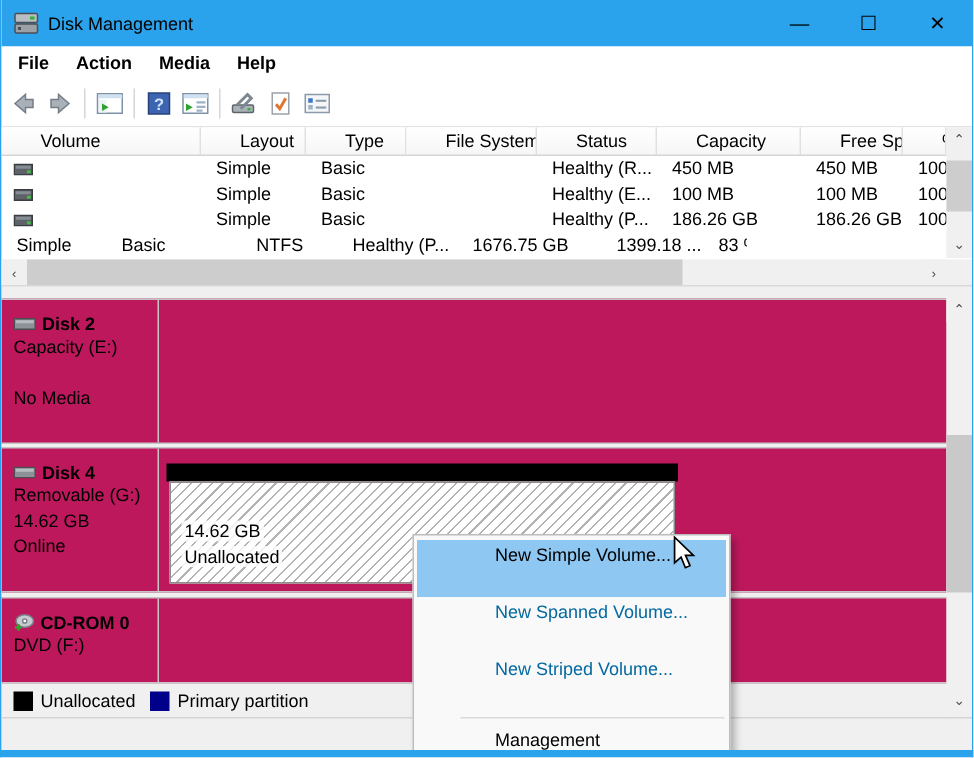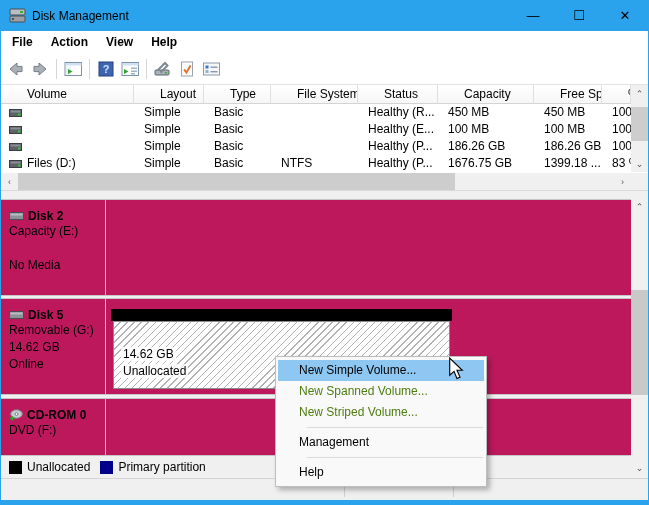--- a/index.html
+++ b/index.html
@@ -35,21 +35,21 @@
   .tbtn:first-child { margin-left:3px; }
   .tsep { width:1px; height:20px; background:#d6d6d6; margin:0 4px; }
 
   
   .listarea { position:absolute; top:85px; left:0; width:647px; height:105px; background:#fff; }
   .lv-header { display:flex; height:19px; }
   .hcell { background:linear-gradient(#ffffff,#f6f6f6); border-right:1px solid #e0e0e0;
     border-bottom:1px solid #d4d4d4; padding-left:26px; line-height:18px; white-space:nowrap; overflow:hidden; }
   .lv-row { display:flex; height:17px; }
   .cell { padding-left:10px; line-height:17px; white-space:nowrap; overflow:hidden; }
-  .c0{width:133px;} .c1{width:70px;} .c2{width:67px;} .c3{width:87px;}
+  .c0{width:133px;} .c1{width:70px;} .c2{width:67px;} .c3{width:87px;text-align:center;}
   .c4{width:80px;} .c5{width:96px;} .c6{width:68px;} .c7{width:29px;}
   .vol-cell { display:flex; align-items:center; padding-left:8px; }
   .vol-cell svg { margin-right:5px; flex:none; }
 
   .lv-vscroll { position:absolute; top:0; right:0; width:17px; height:87px; background:#f0f0f0; }
   .lv-hscroll { position:absolute; top:88px; left:0; width:630px; height:17px; background:#f0f0f0; display:flex; }
   .lv-corner  { position:absolute; top:88px; right:0; width:17px; height:17px; background:#f0f0f0; }
   .sb-arrow { width:17px; height:17px; display:flex; align-items:center; justify-content:center;
     color:#505050; font-size:9px; background:#f0f0f0; flex:none; }
   .sb-thumb-h { width:437px; height:17px; background:#cdcdcd; flex:none; }
@@ -100,23 +100,23 @@
 
   
   .statusbar { position:absolute; top:478px; left:0; width:647px; height:22px;
     background:#f0f0f0; border-top:1px solid #d4d4d4; }
   .status-div { position:absolute; top:4px; width:1px; height:14px; background:#d0d0d0; }
 
   
   .context-menu { position:absolute; left:274px; top:356px; width:212px; z-index:100;
     background:#f9f9f9; border:1px solid #bdbdbd; padding:3px 0;
     box-shadow:3px 3px 5px rgba(0,0,0,0.28); }
-  .cm-item { height:21px; line-height:21px; padding-left:21px; margin:0 2px; white-space:nowrap; }
+  .cm-item { height:38px; line-height:21px; padding-left:52px; margin:0 2px; white-space:nowrap; }
   .cm-item.highlighted { background:#8ec7f2; }
-  .cm-item.disabled { color:#4d7c0f; }
+  .cm-item.disabled { color:#0369a1; }
   .cm-sep { height:1px; background:#dadada; margin:4px 3px 4px 31px; }
 
   .cursor-svg { position:absolute; left:447px; top:357px; z-index:101; }
 </style>
 </head>
 <body>
 
 <div id="win">
 
   <div class="titlebar">
@@ -132,21 +132,21 @@
     <div class="caption-btns">
       <div class="cap">—</div>
       <div class="cap">☐</div>
       <div class="cap">✕</div>
     </div>
   </div>
 
   <div class="menubar">
     <span class="menu-item">File</span>
     <span class="menu-item">Action</span>
-    <span class="menu-item">View</span>
+    <span class="menu-item">Media</span>
     <span class="menu-item">Help</span>
   </div>
 
   <div class="toolbar">
     <span class="tbtn">
       <svg width="18" height="18" viewBox="0 0 18 18">
         <path d="M3 9 L10 3 L10 6.4 L15 6.4 L15 11.6 L10 11.6 L10 15 Z" fill="#a9b0b8" stroke="#747e88"></path>
       </svg>
     </span>
     <span class="tbtn">
@@ -265,28 +265,20 @@
       <div class="cell c1">Simple</div>
       <div class="cell c2">Basic</div>
       <div class="cell c3"></div>
       <div class="cell c4">Healthy (P...</div>
       <div class="cell c5">186.26 GB</div>
       <div class="cell c6">186.26 GB</div>
       <div class="cell c7">100</div>
     </div>
 
     <div class="lv-row">
-      <div class="cell c0 vol-cell">
-        <svg width="13" height="8" viewBox="0 0 13 8">
-          <rect x="0.5" y="0.5" width="12" height="7" fill="#5d6268" stroke="#3a3e42"></rect>
-          <rect x="1.5" y="1.5" width="10" height="2" fill="#868d94"></rect>
-          <rect x="9" y="4.5" width="2.5" height="2" fill="#3fc03f"></rect>
-        </svg>
-        <span>Files (D:)</span>
-      </div>
       <div class="cell c1">Simple</div>
       <div class="cell c2">Basic</div>
       <div class="cell c3">NTFS</div>
       <div class="cell c4">Healthy (P...</div>
       <div class="cell c5">1676.75 GB</div>
       <div class="cell c6">1399.18 ...</div>
       <div class="cell c7">83 %</div>
     </div>
 
     <div class="lv-vscroll">
@@ -323,21 +315,21 @@
       <div class="disk-right"></div>
     </div>
 
     <div class="disk-row row-disk3">
       <div class="disk-left">
         <div class="disk-name">
           <svg width="15" height="8" viewBox="0 0 15 8">
             <rect x="0.5" y="0.5" width="14" height="7" fill="#8d9298" stroke="#4a4e52"></rect>
             <rect x="1.5" y="1.5" width="12" height="2" fill="#b7bcc1"></rect>
           </svg>
-          <span>Disk 5</span>
+          <span>Disk 4</span>
         </div>
         <div class="disk-line">Removable (G:)</div>
         <div class="disk-line">14.62 GB</div>
         <div class="disk-line">Online</div>
       </div>
       <div class="disk-right">
         <div class="unalloc-bar">
           <div class="bar-band"></div>
           <div class="bar-hatch">
             <div class="bar-text">

